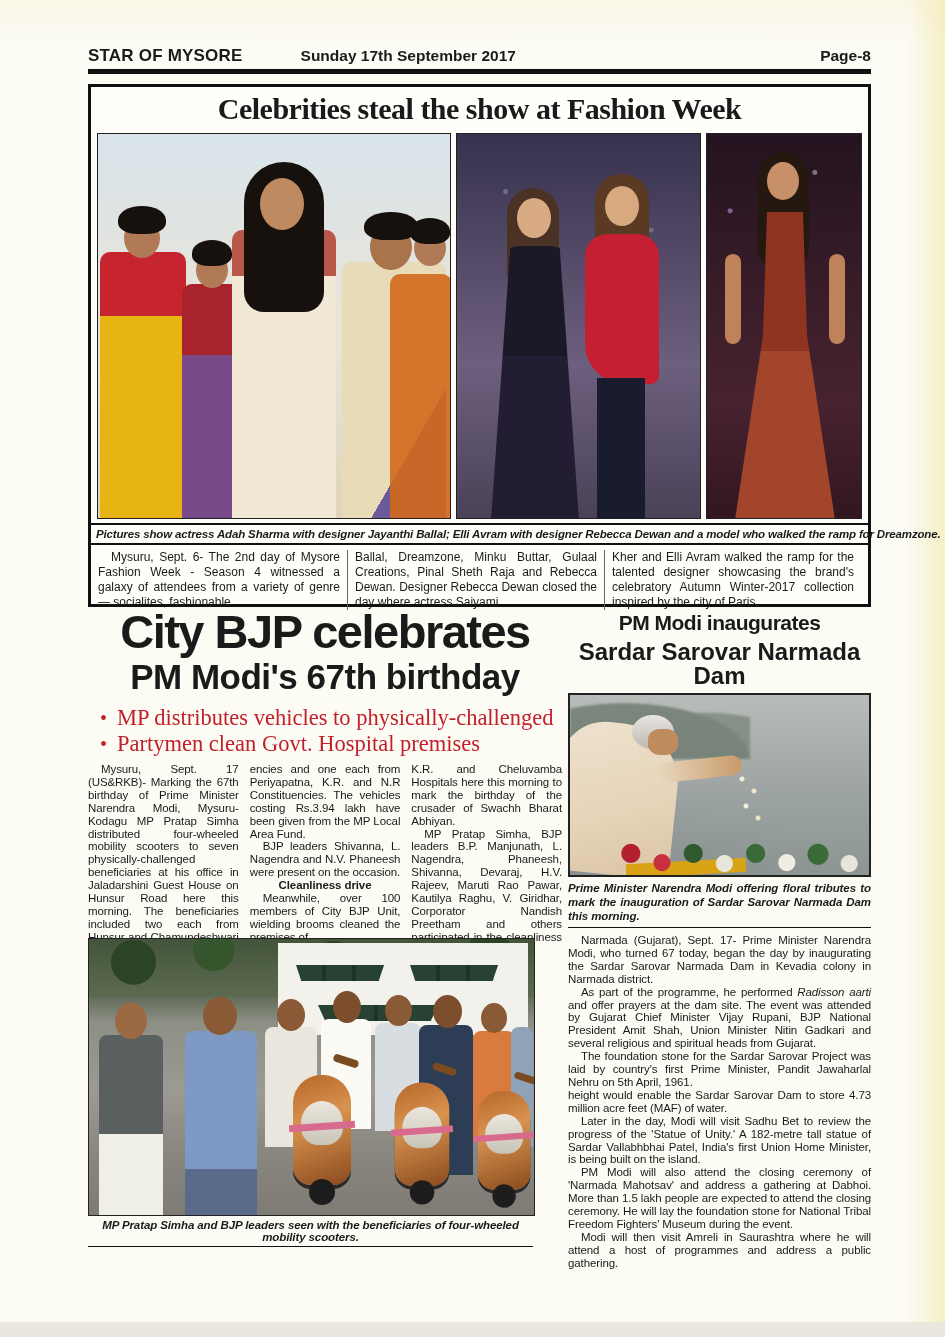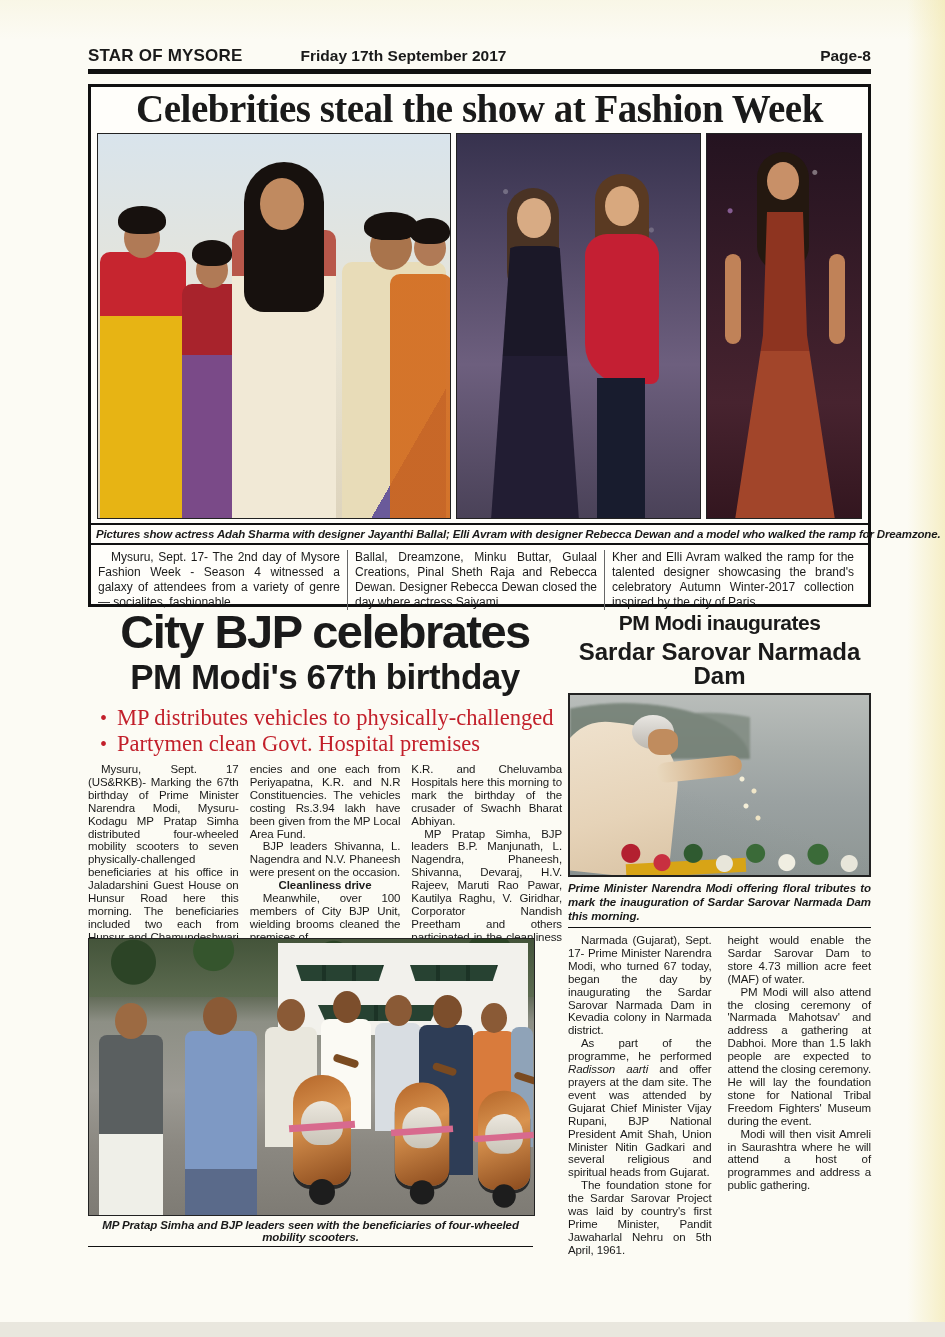--- a/index.html
+++ b/index.html
@@ -14,21 +14,21 @@
   .hdr{position:absolute;left:88px;top:46px;width:783px;display:flex;align-items:baseline;}
   .hdr .masthead{font-size:17px;font-weight:bold;letter-spacing:.2px;}
   .hdr .dateline{font-size:15.5px;font-weight:bold;margin-left:58px;}
   .hdr .pageno{font-size:15.5px;font-weight:bold;margin-left:auto;}
   .hdr-rule{position:absolute;left:88px;top:69px;width:783px;height:5px;background:#101010;}
 
   
   .fashion-box{position:absolute;left:88px;top:84px;width:777px;height:517px;
     border:3px solid #101010;background:#fffefa;}
   .f-headline{font-family:"Liberation Serif","DejaVu Serif",serif;font-weight:bold;
-    font-size:39px;text-align:center;line-height:42px;letter-spacing:-.5px;margin-top:1px;}
+    font-size:30px;text-align:center;line-height:42px;letter-spacing:-.5px;margin-top:1px;}
   .f-photos{display:flex;gap:5px;padding:3px 6px 2px 6px;height:386px;}
   .photo{border:1px solid #222;position:relative;overflow:hidden;}
   .fp1{width:352px;}
   .fp2{width:243px;}
   .fp3{flex:1;}
   .f-caption{border-top:2px solid #111;border-bottom:2px solid #111;
     font-size:11.5px;font-weight:bold;font-style:italic;padding:3px 5px;margin-top:2px;
     white-space:nowrap;letter-spacing:-.15px;}
   .f-body{display:flex;padding:5px 7px;}
   .f-col{flex:1;font-size:12px;line-height:15px;text-align:justify;padding:0 7px 0 0;}
@@ -71,21 +71,21 @@
   
   .modi{position:absolute;left:568px;top:606px;width:303px;}
   .modi-h1{font-size:21px;font-weight:bold;text-align:center;line-height:34px;letter-spacing:-.5px;}
   .modi-h2{font-size:24px;font-weight:bold;text-align:center;line-height:24px;}
   .modi-photo{margin-top:5px;width:299px;height:180px;border:2px solid #222;position:relative;overflow:hidden;
     background:
       linear-gradient(200deg, rgba(140,150,150,.0) 55%, rgba(120,130,130,.25) 100%),
       linear-gradient(180deg,#b9bdba 0%,#a8aeac 30%,#9aa1a1 60%,#8e9694 100%);}
   .modi-caption{font-size:11.5px;font-weight:bold;font-style:italic;line-height:14px;
     text-align:justify;padding:4px 0 4px 0;border-bottom:1.5px solid #111;letter-spacing:-.1px;}
-  .modi-cols{display:flex;gap:16px;margin-top:6px;}
+  .modi-cols{display:flex;gap:0;margin-top:6px;flex-direction:column;}
   .m-col{flex:1;font-size:11.5px;line-height:12.9px;text-align:justify;letter-spacing:-.1px;}
   .ital{font-style:italic;}
 
   
   .sp-building{position:absolute;right:6px;top:4px;width:250px;height:92px;background:#f2f1ec;}
   .sp-awning{position:absolute;height:16px;background:
       repeating-linear-gradient(90deg,#274232 0 26px,#1c3326 26px 30px);
       clip-path:polygon(0 0,100% 0,94% 100%,6% 100%);}
   .sp-trees{position:absolute;left:0;top:0;width:100%;height:58px;background:
       radial-gradient(circle at 10% 40%, #2c4426 0 22px, transparent 23px),
@@ -131,21 +131,21 @@
       radial-gradient(circle at 92% 62%, #e8e6da 0 8px, transparent 9px);}
   .mp-rail{position:absolute;left:56px;bottom:0;width:120px;height:14px;background:#d8a416;transform:rotate(-3deg);}
 </style>
 </head>
 <body>
 
 <div class="page">
 
   <div class="hdr">
     <span class="masthead">STAR OF MYSORE</span>
-    <span class="dateline">Friday 17th September 2017</span>
+    <span class="dateline">Sunday 17th September 2017</span>
     <span class="pageno">Page-8</span>
   </div>
   <div class="hdr-rule"></div>
 
   <div class="fashion-box">
     <div class="f-headline">Celebrities steal the show at Fashion Week</div>
 
     <div class="f-photos">
       <div class="photo fp1">
 
@@ -182,21 +182,21 @@
         <div class="fig" style="left:28px;top:78px;width:100px;height:308px;background:linear-gradient(180deg,#8e3420 0 45%,#a2452a 45% 100%);clip-path:polygon(32% 0,68% 0,72% 40%,100% 100%,0 100%,28% 40%);"></div>
         <div class="fig" style="left:18px;top:120px;width:16px;height:90px;background:#c08258;border-radius:8px;"></div>
         <div class="fig" style="left:122px;top:120px;width:16px;height:90px;background:#c08258;border-radius:8px;"></div>
       </div>
     </div>
 
     <div class="f-caption">Pictures show actress Adah Sharma with designer Jayanthi Ballal; Elli Avram with designer Rebecca Dewan and a model who walked the ramp for Dreamzone.</div>
 
     <div class="f-body">
       <div class="f-col">
-        <p class="indent">Mysuru, Sept. 17- The 2nd day of Mysore Fashion Week - Season 4 witnessed a galaxy of attendees from a variety of genre — socialites, fashionable</p>
+        <p class="indent">Mysuru, Sept. 6- The 2nd day of Mysore Fashion Week - Season 4 witnessed a galaxy of attendees from a variety of genre — socialites, fashionable</p>
       </div>
       <div class="f-col">
         <p class="noindent">Ballal, Dreamzone, Minku Buttar, Gulaal Creations, Pinal Sheth Raja and Rebecca Dewan. Designer Rebecca Dewan closed the day where actress Saiyami</p>
       </div>
       <div class="f-col">
         <p class="noindent">Kher and Elli Avram walked the ramp for the talented designer showcasing the brand's celebratory Autumn Winter-2017 collection inspired by the city of Paris.</p>
       </div>
     </div>
   </div>
 
@@ -296,19 +296,20 @@
     <div class="modi-caption">Prime Minister Narendra Modi offering floral tributes to mark the inauguration of  Sardar Sarovar Narmada Dam this morning.</div>
 
     <div class="modi-cols">
       <div class="m-col">
         <p class="indent">Narmada (Gujarat), Sept. 17- Prime Minister Narendra Modi, who turned 67 today, began the day by inaugurating the Sardar Sarovar Narmada Dam in Kevadia colony in Narmada district.</p>
         <p class="indent"><span>As part of the programme, he performed </span><span class="ital">Radisson aarti</span><span> and offer prayers at the dam site. The event was attended by Gujarat Chief Minister Vijay Rupani, BJP National President Amit Shah, Union Minister Nitin Gadkari and several religious and spiritual heads from Gujarat.</span></p>
         <p class="indent">The foundation stone for the Sardar Sarovar Project was laid by country's first Prime Minister, Pandit Jawaharlal Nehru on 5th April, 1961.</p>
       </div>
       <div class="m-col">
         <p class="noindent">height would enable the Sardar Sarovar Dam to store 4.73 million acre feet (MAF) of water.</p>
+        <p class="indent">Later in the day, Modi will visit Sadhu Bet to review the progress of the 'Statue of Unity.' A 182-metre tall statue of Sardar Vallabhbhai Patel, India's first Union Home Minister, is being built on the island.</p>
         <p class="indent">PM Modi will also attend the closing ceremony of 'Narmada Mahotsav' and address a gathering at Dabhoi. More than 1.5 lakh people are expected to attend the closing ceremony. He will lay the foundation stone for National Tribal Freedom Fighters' Museum during the event.</p>
         <p class="indent">Modi will then visit Amreli in Saurashtra where he will attend a host of programmes and address a public gathering.</p>
       </div>
     </div>
   </div>
 
 </div>
 
 </body></html>

